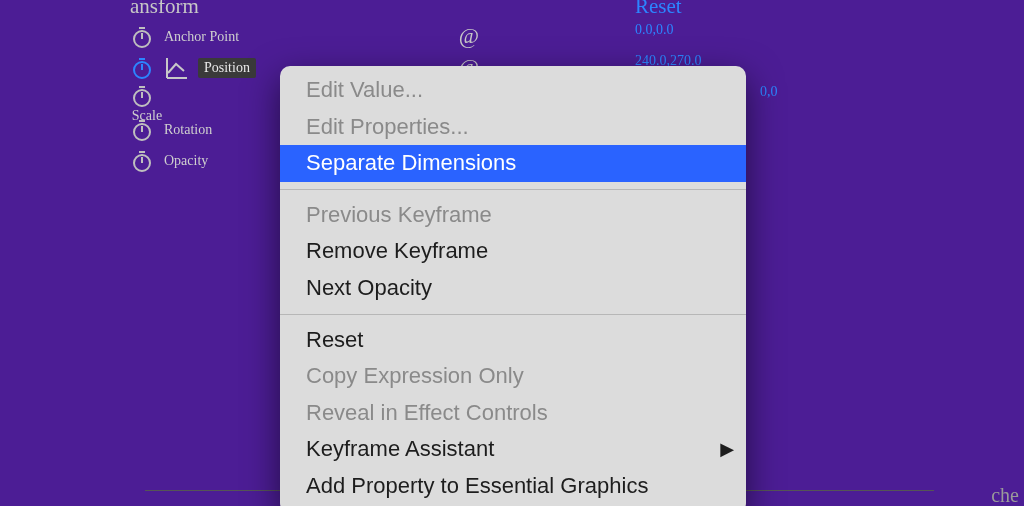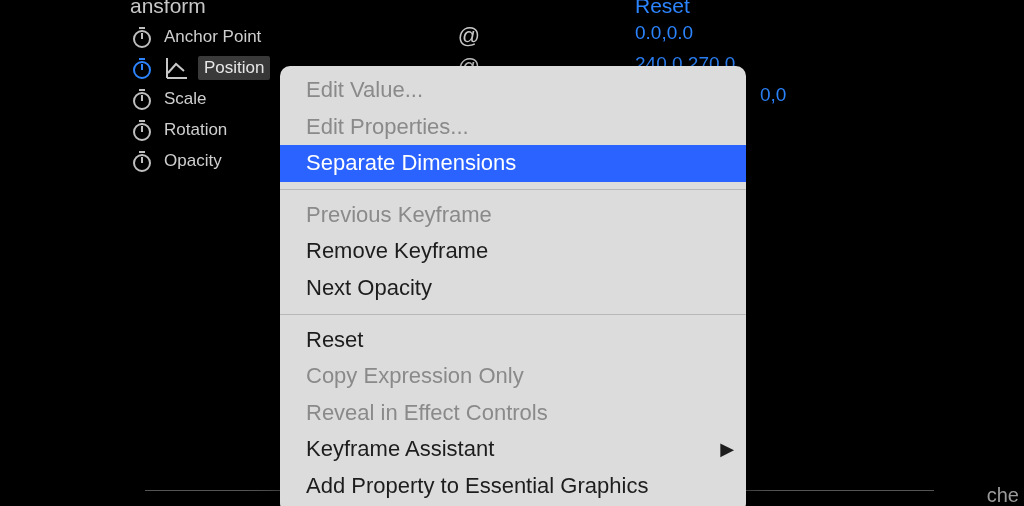--- a/index.html
+++ b/index.html
@@ -6,30 +6,31 @@
     margin:0;padding:0;
     width:1024px;height:506px;
     background:#1d1d1d;
     font-family:-apple-system,"Helvetica Neue",Arial,sans-serif;
     overflow:hidden;
     position:relative;
   }
   .panel{
     position:absolute;
     left:0;top:0;right:0;bottom:0;
-    background:#000000;
+    background:#4c1d95;
     color:#c8c8c8;
+    font-family:Liberation Serif, serif;
   }
   .prop-row{
     position:absolute;
     left:130px;
     height:30px;
     display:flex;
     align-items:center;
-    font-size:17px;
+    font-size:14px;
     color:#cfcfcf;
   }
   .stopwatch{
     width:24px;height:24px;
     margin-right:10px;
     display:flex;align-items:center;justify-content:center;
     flex:0 0 auto;
   }
   .stopwatch svg{width:24px;height:24px;}
   .stopwatch circle{stroke:#bfbfbf;stroke-width:2;fill:none;}
@@ -55,21 +56,21 @@
     position:absolute;
     left:455px;
     width:28px;height:28px;
     display:flex;align-items:center;justify-content:center;
     color:#c8c8c8;
     font-size:22px;
   }
   .value{
     position:absolute;
     left:635px;
-    font-size:19px;
+    font-size:14px;
     color:#2c85ff;
     white-space:nowrap;
   }
   .header-label{
     position:absolute;
     left:130px;
     font-size:21px;
     color:#c7c7c7;
     top:-6px;
   }
@@ -167,21 +168,21 @@
           <line x1="3" y1="3" x2="3" y2="23"></line>
           <line x1="3" y1="23" x2="23" y2="23"></line>
           <polyline points="4,18 12,9 20,16"></polyline>
         </svg>
     </span>
     <span class="prop-label">Position</span>
   </div>
   <span class="spiral" style="top:53px;">@</span>
   <span class="value" style="top:53px;">240.0,270.0</span>
 
-  <div class="prop-row" style="top:84px;">
+  <div class="prop-row" style="top:84px;flex-direction:column;">
     <span class="stopwatch">
       <svg viewBox="0 0 24 24">
           <circle cx="12" cy="14" r="8"></circle>
           <line x1="12" y1="14" x2="12" y2="8"></line>
           <line x1="9" y1="3" x2="15" y2="3"></line>
         </svg>
     </span>
     <span class="prop-label">Scale</span>
   </div>
   <span class="value" style="top:84px;left:760px;text-align:right;">0,0</span>

